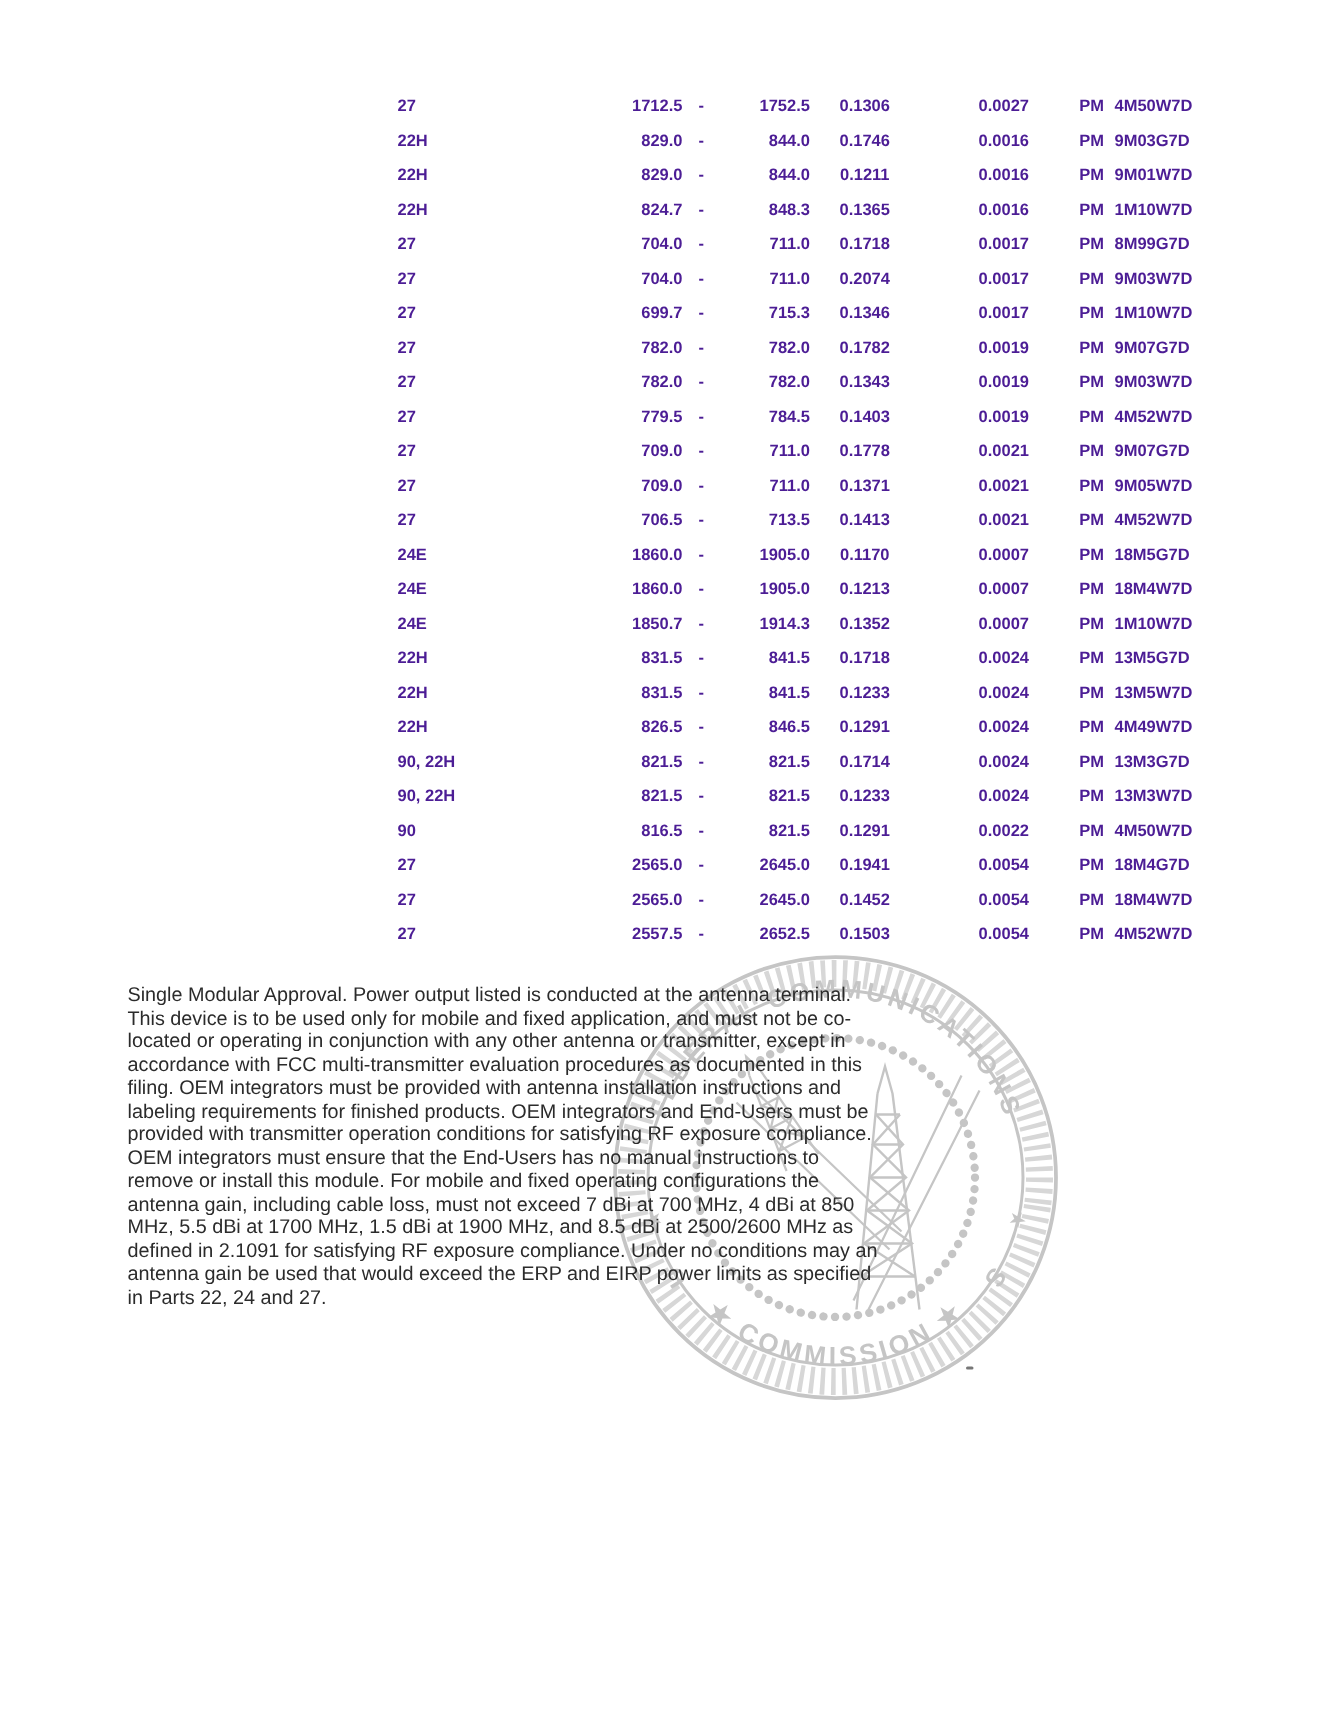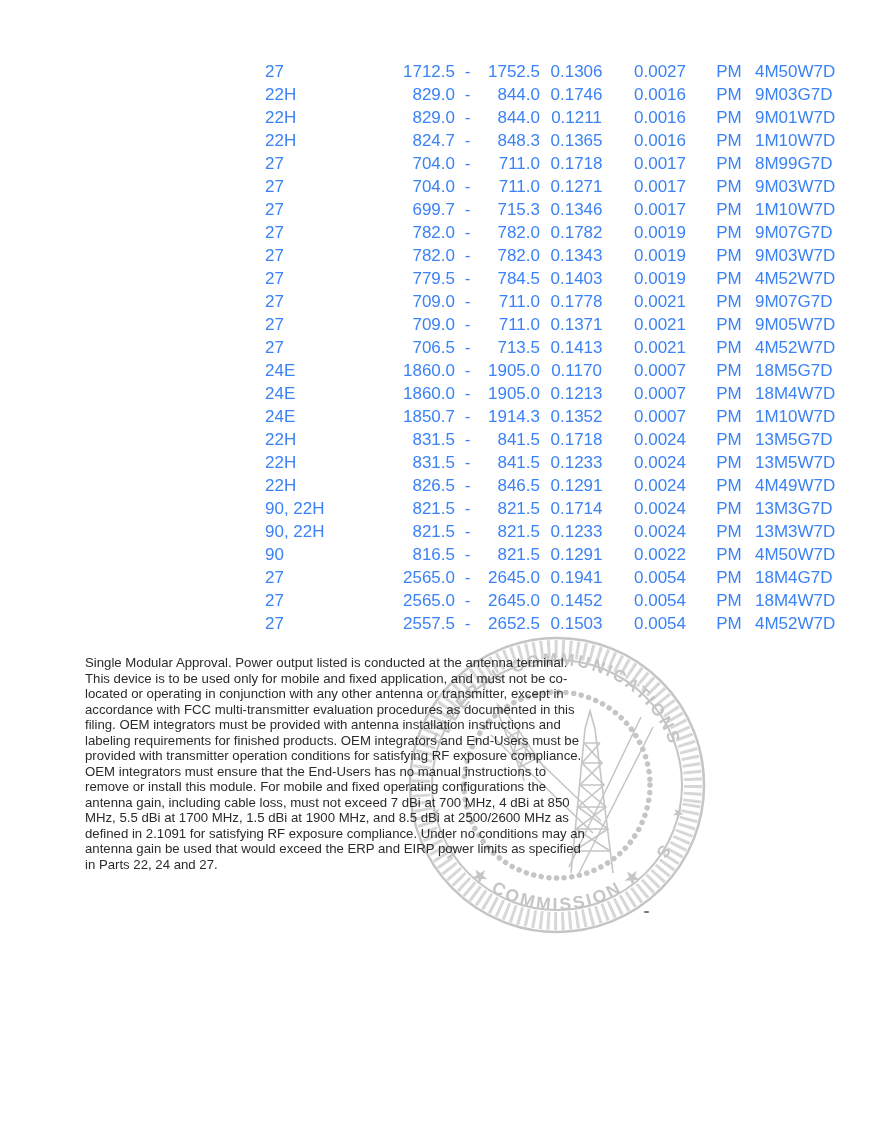--- a/index.html
+++ b/index.html
@@ -7,30 +7,30 @@
     position:relative;
     width:893px;height:1145px;
     background:#ffffff;
     overflow:hidden;
     font-family:"Liberation Sans", sans-serif;
   }
   
   .emtable{position:absolute;left:265px;top:60px;}
   .trow{
     display:flex;height:23px;line-height:23px;
-    font-size:17px;font-weight:normal;color:#3b82f6;
+    font-size:11px;font-weight:bold;color:#4c1d95;
     white-space:nowrap;
   }
   .c-rule{width:110px;text-align:left;}
   .c-low {width:80px;text-align:right;}
   .c-dash{width:25px;text-align:center;}
   .c-high{width:60px;text-align:right;}
   .c-v1  {width:73px;text-align:center;}
   .c-v2  {width:73px;text-align:right;}
-  .c-pm  {width:38px;margin-left:24px;text-align:center;}
+  .c-pm  {width:38px;margin-left:12px;text-align:right;}
   .c-em  {margin-left:7px;text-align:right;}
   
   .notes{
     position:absolute;left:85px;top:655px;width:560px;
     font-size:13.2px;line-height:15.5px;color:#2b2b2b;
     white-space:pre-line;
   }
   
   .seal{position:absolute;left:397px;top:625px;}
   .stray-mark{
@@ -133,21 +133,21 @@
       <span class="c-v2">0.0017</span>
       <span class="c-pm">PM</span>
       <span class="c-em">8M99G7D</span>
     </div>
 
     <div class="trow">
       <span class="c-rule">27</span>
       <span class="c-low">704.0</span>
       <span class="c-dash">-</span>
       <span class="c-high">711.0</span>
-      <span class="c-v1">0.1271</span>
+      <span class="c-v1">0.2074</span>
       <span class="c-v2">0.0017</span>
       <span class="c-pm">PM</span>
       <span class="c-em">9M03W7D</span>
     </div>
 
     <div class="trow">
       <span class="c-rule">27</span>
       <span class="c-low">699.7</span>
       <span class="c-dash">-</span>
       <span class="c-high">715.3</span>

